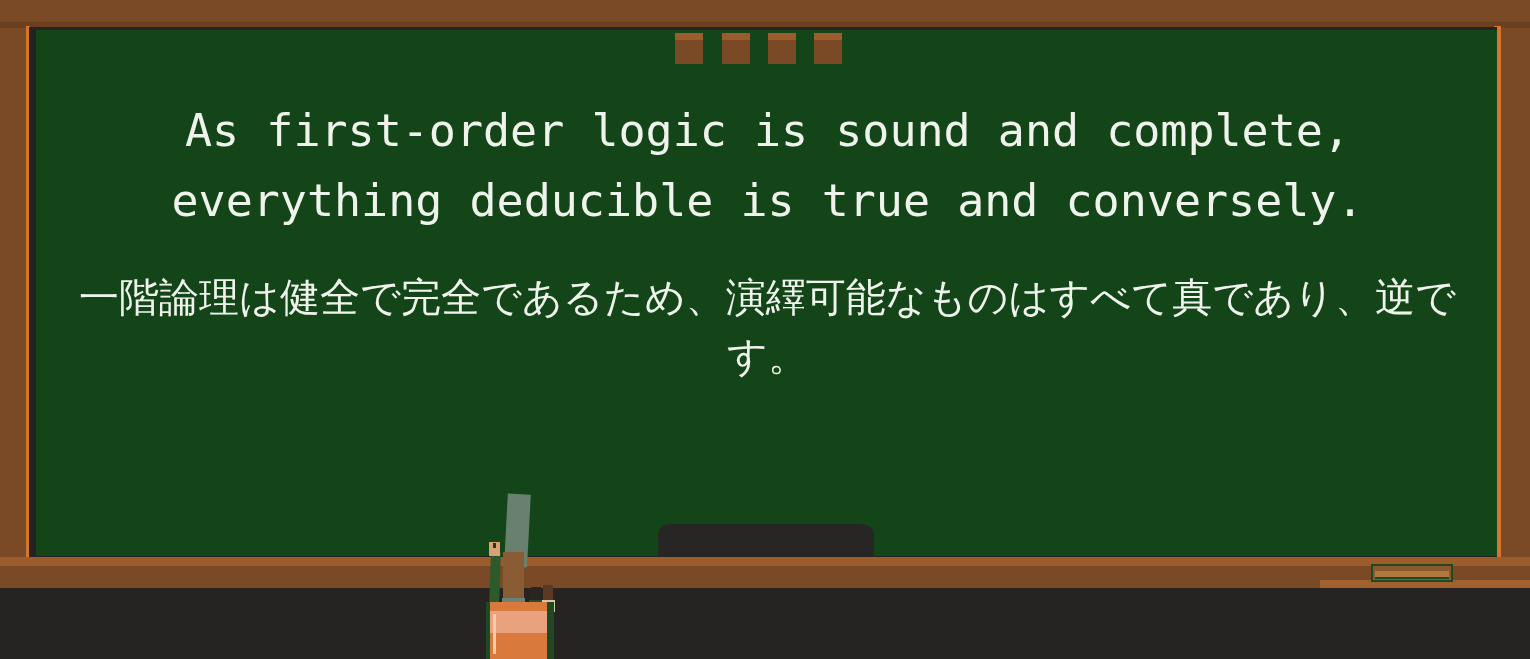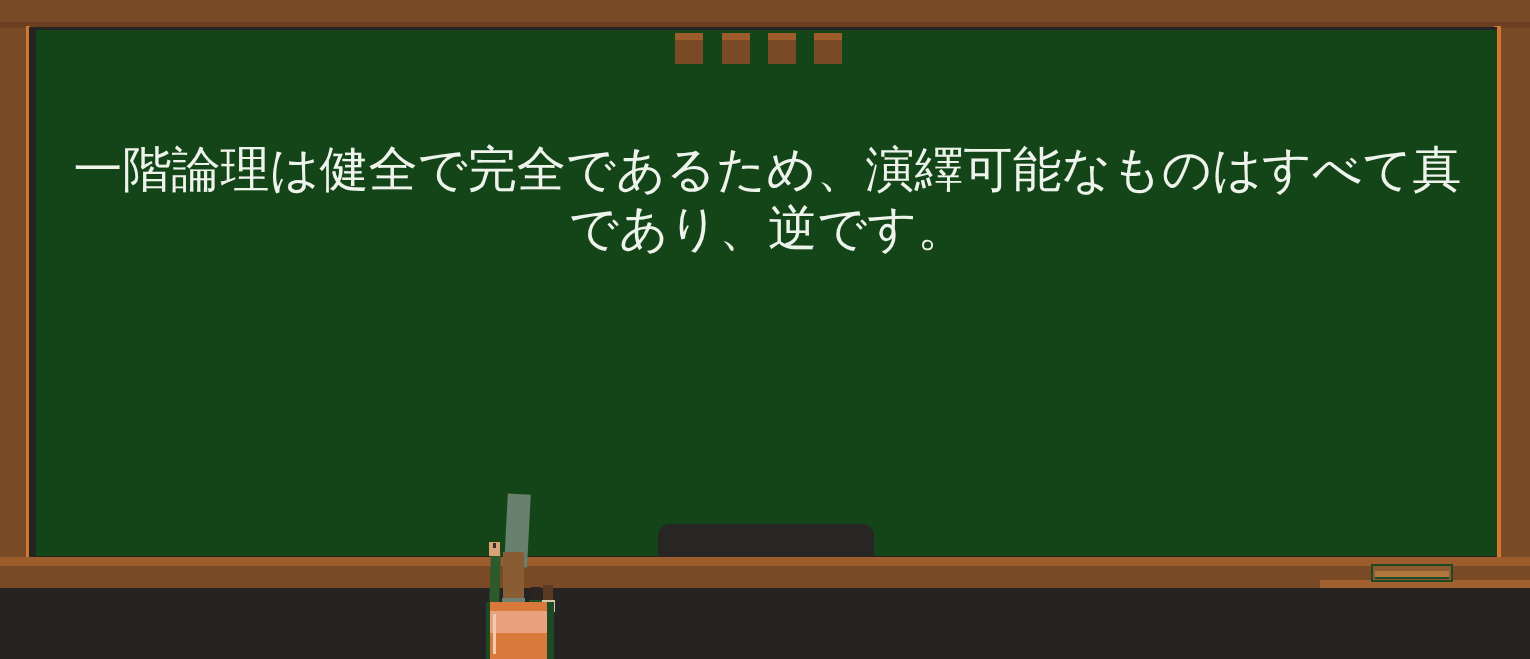--- a/index.html
+++ b/index.html
@@ -93,23 +93,23 @@
     color: #eef3ec;
   }
   .line-en {
     font-family: "DejaVu Sans Mono", monospace;
     font-size: 45px;
     line-height: 70px;
     letter-spacing: 0px;
     white-space: pre-wrap;
   }
   .line-ja {
-    margin-top: 44px;
+    margin-top: 32px;
     font-family: "DejaVu Sans", sans-serif;
-    font-size: 49px;
+    font-size: 40px;
     line-height: 59px;
     white-space: pre-wrap;
   }
 
   
   .chair {
     position: absolute;
     left: 658px; top: 524px;
     width: 216px; height: 64px;
     background: #282624;
@@ -270,20 +270,21 @@
   <div class="board-shadow"></div>
   <div class="board"></div>
 
   <div class="chair"></div>
   <div class="chair-slat cs1"></div>
   <div class="chair-slat cs2"></div>
   <div class="chair-slat cs3"></div>
   <div class="chair-slat cs4"></div>
 
   <div class="board-text">
+    <div class="line-en">As first-order logic is sound and complete, everything deducible is true and conversely.</div>
     <div class="line-ja">一階論理は健全で完全であるため、演繹可能なものはすべて真であり、逆です。</div>
   </div>
 
   <div class="ledge-light"></div>
   <div class="ledge-body"></div>
   <div class="ledge-lip"></div>
   <div class="floor"></div>
 
   <div class="eraser"></div>
   <div class="eraser-felt"></div>

